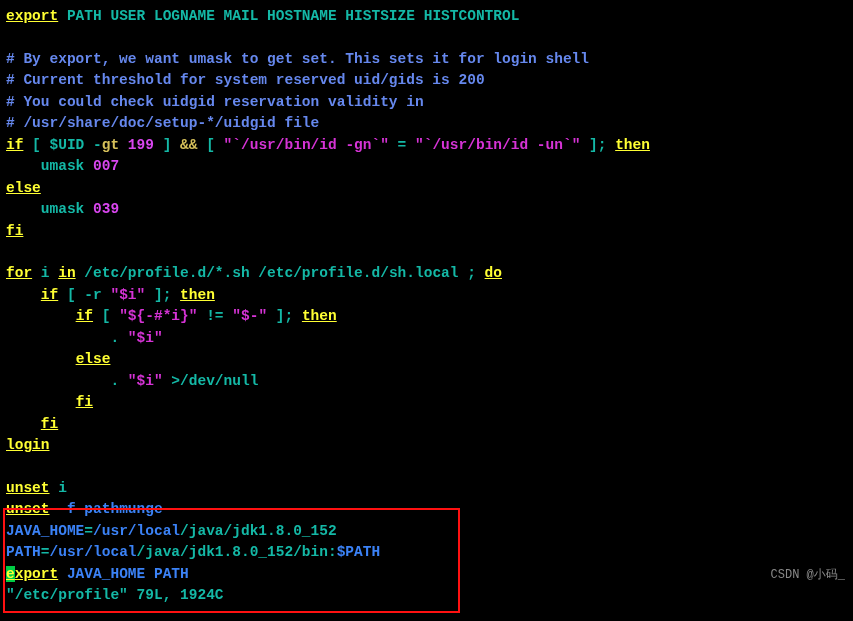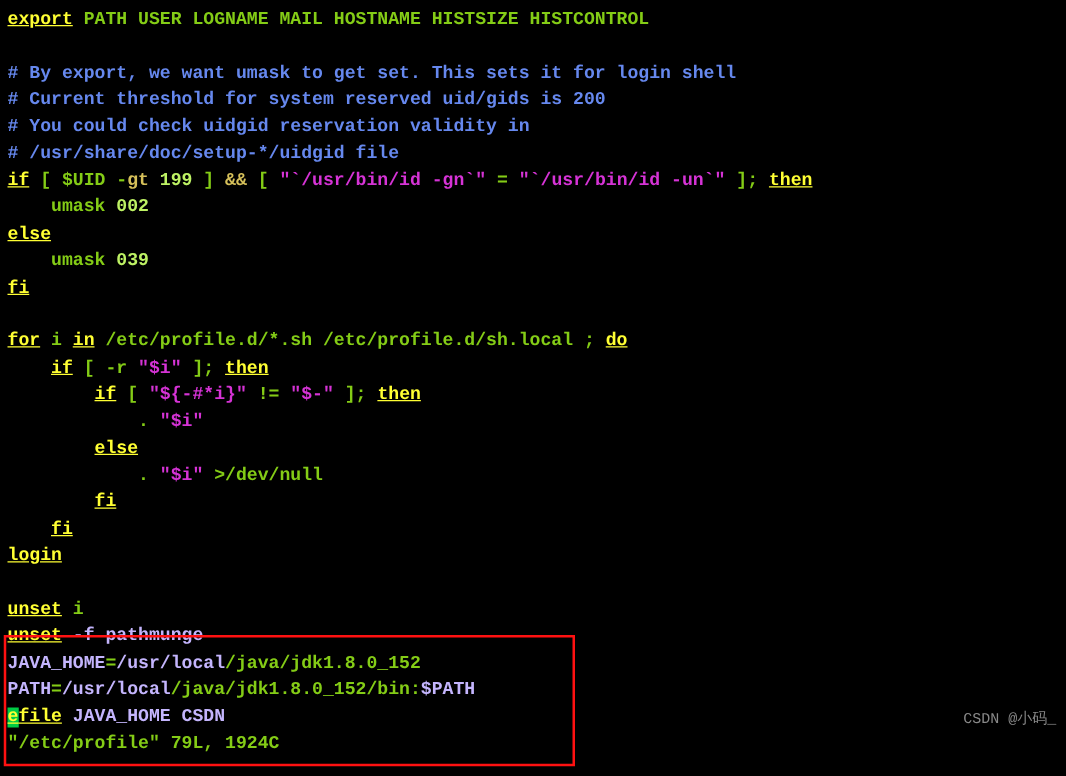--- a/index.html
+++ b/index.html
@@ -9,25 +9,25 @@
       font-size: 14.5px;
       line-height: 1.48;
       padding: 6px 0 0 6px;
       width: 853px;
       height: 621px;
       overflow: hidden;
       font-weight: bold;
       position: relative;
     }
     pre { white-space: pre; font-family: inherit; }
-    .tok-white { color: #84cc16; font-family: Liberation Mono, monospace; }
+    .tok-white { color: #14b8a6; font-family: Liberation Mono, monospace; }
     .tok-yellow { color: #ffff33; text-decoration: underline; }
     .tok-gold { color: #d6c05a; margin-top: 40px; }
-    .tok-cyan { color: #c4b5fd; }
-    .tok-red { color: #bef264; }
+    .tok-cyan { color: #3b82f6; }
+    .tok-red { color: #d946ef; }
     .tok-comment { color: #6688ee; }
     .tok-magenta { color: #d633d6; }
     .red-box {
       border: 2px solid #ff1111;
       position: absolute;
       pointer-events: none;
     }
     .watermark {
       position: absolute;
       bottom: 36px;
@@ -43,38 +43,38 @@
 </head>
 <body>
 
 <pre><span><span class="tok-yellow">export</span><span class="tok-white"> PATH USER LOGNAME MAIL HOSTNAME HISTSIZE HISTCONTROL</span></span>
 <span> </span>
 <span class="tok-comment"># By export, we want umask to get set. This sets it for login shell</span>
 <span class="tok-comment"># Current threshold for system reserved uid/gids is 200</span>
 <span class="tok-comment"># You could check uidgid reservation validity in</span>
 <span class="tok-comment"># /usr/share/doc/setup-*/uidgid file</span>
 <span><span class="tok-yellow">if</span><span class="tok-white"> [ </span><span class="tok-white">$UID</span><span class="tok-white"> -</span><span class="tok-gold">gt</span><span class="tok-white"> </span><span class="tok-red">199</span><span class="tok-white"> ] </span><span class="tok-gold">&amp;&amp;</span><span class="tok-white"> [ </span><span class="tok-magenta">"`/usr/bin/id -gn`"</span><span class="tok-white"> = </span><span class="tok-magenta">"`/usr/bin/id -un`"</span><span class="tok-white"> ]; </span><span class="tok-yellow">then</span></span>
-<span><span class="tok-white">    umask </span><span class="tok-red">002</span></span>
+<span><span class="tok-white">    umask </span><span class="tok-red">007</span></span>
 <span class="tok-yellow">else</span>
 <span><span class="tok-white">    umask </span><span class="tok-red">039</span></span>
 <span class="tok-yellow">fi</span>
 <span> </span>
 <span><span class="tok-yellow">for</span><span class="tok-white"> i </span><span class="tok-yellow">in</span><span class="tok-white"> /etc/profile.d/*.sh /etc/profile.d/sh.local ; </span><span class="tok-yellow">do</span></span>
 <span><span>    </span><span class="tok-yellow">if</span><span class="tok-white"> [ -r </span><span class="tok-magenta">"$i"</span><span class="tok-white"> ]; </span><span class="tok-yellow">then</span></span>
 <span><span>        </span><span class="tok-yellow">if</span><span class="tok-white"> [ </span><span class="tok-magenta">"${-#*i}"</span><span class="tok-white"> != </span><span class="tok-magenta">"$-"</span><span class="tok-white"> ]; </span><span class="tok-yellow">then</span></span>
 <span><span class="tok-white">            . </span><span class="tok-magenta">"$i"</span></span>
 <span><span>        </span><span class="tok-yellow">else</span></span>
 <span><span class="tok-white">            . </span><span class="tok-magenta">"$i"</span><span class="tok-white"> &gt;/dev/null</span></span>
 <span><span>        </span><span class="tok-yellow">fi</span></span>
 <span><span>    </span><span class="tok-yellow">fi</span></span>
 <span class="tok-yellow">login</span>
 <span> </span>
 <span><span class="tok-yellow">unset</span><span class="tok-white"> i</span></span>
 <span><span class="tok-yellow">unset</span><span class="tok-cyan"> -f pathmunge</span></span>
 <span><span class="tok-cyan">JAVA_HOME</span><span class="tok-white">=</span><span class="tok-cyan">/usr/local</span><span class="tok-white">/java/jdk1.8.0_152</span></span>
 <span><span class="tok-cyan">PATH</span><span class="tok-white">=</span><span class="tok-cyan">/usr/local</span><span class="tok-white">/java/jdk1.8.0_152/bin:</span><span class="tok-cyan">$PATH</span></span>
-<span><span class="tok-yellow cursor-bg">e</span><span class="tok-yellow">file</span><span class="tok-cyan"> JAVA_HOME CSDN</span></span>
+<span><span class="tok-yellow cursor-bg">e</span><span class="tok-yellow">xport</span><span class="tok-cyan"> JAVA_HOME PATH</span></span>
 <span class="tok-white">"/etc/profile" 79L, 1924C</span>
 </pre>
 
 <div class="red-box" style="left:3px;top:508px;width:457px;height:105px"></div>
 
 <div class="watermark">CSDN @小码_</div>
 
 </body></html>

